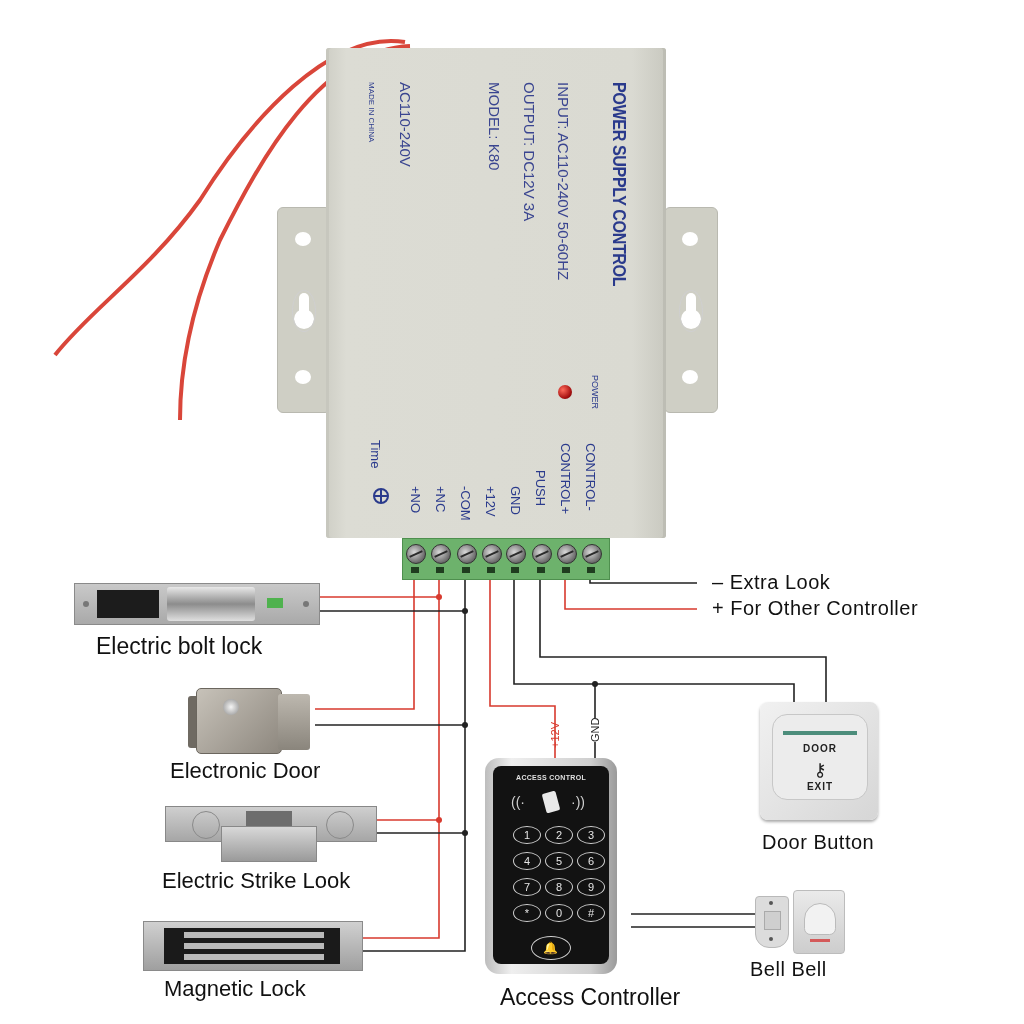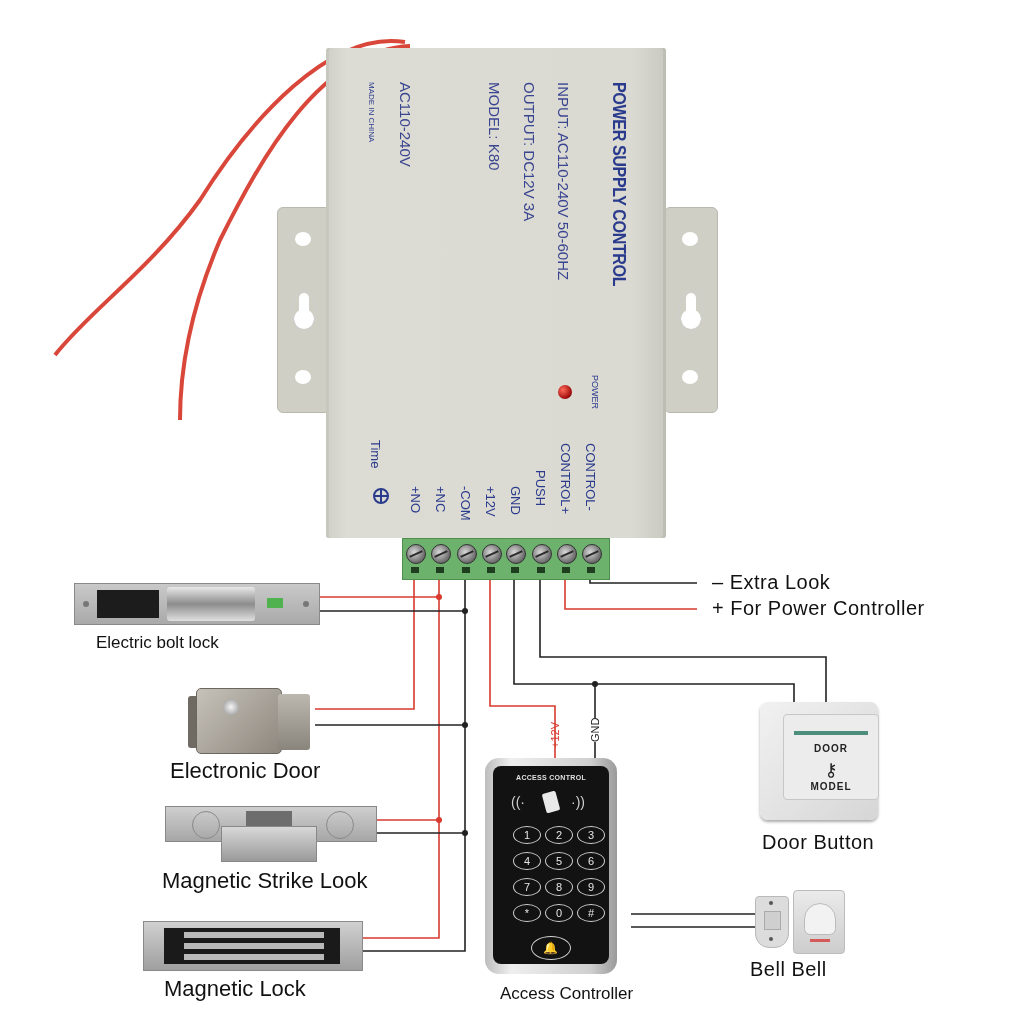--- a/index.html
+++ b/index.html
@@ -12,21 +12,21 @@
   .bracket .key { position:absolute; left:14px; top:82px; width:22px; height:40px; }
   .vtext { position:absolute; transform-origin:left top; transform:rotate(90deg); white-space:nowrap; color:#2a3a8c; }
   .psu-title { font-weight:bold; font-size:19px; letter-spacing:-0.5px; transform:rotate(90deg) scaleX(0.85); transform-origin:left top;}
   .psu-line { font-size:15px; color:#3a4590; }
   .term-label { position:absolute; font-size:13px; color:#2a3a8c; white-space:nowrap; transform-origin:left top; transform:rotate(90deg); }
   .terminal-block { position:absolute; left:402px; top:538px; width:206px; height:40px; background:#6db26c; border:1px solid #4e8f4e; }
   .screw { position:absolute; top:5px; width:18px; height:18px; border-radius:50%; background:radial-gradient(circle at 40% 40%,#d8d8d8,#6a6a6a 70%,#3d3d3d); border:1px solid #333; }
   .screw::after { content:""; position:absolute; left:2px; top:8px; width:14px; height:2px; background:#2b2b2b; transform:rotate(-25deg); }
   .pin { position:absolute; top:28px; width:8px; height:6px; background:#1f3d1f; }
   .led { position:absolute; left:558px; top:385px; width:14px; height:14px; border-radius:50%; background:radial-gradient(circle at 35% 35%,#ff6a5a,#a40f0f 65%,#5b0606); }
-  .label { position:absolute; font-size:17px; color:#111; white-space:nowrap; }
+  .label { position:absolute; font-size:23px; color:#111; white-space:nowrap; }
   .small-label { position:absolute; font-size:20px; color:#111; white-space:nowrap; letter-spacing:0.5px; }
   .wire-tag { position:absolute; font-size:11px; white-space:nowrap; transform-origin:left top; transform:rotate(-90deg); }
   
   .bolt-lock { position:absolute; left:74px; top:583px; width:244px; height:40px; background:linear-gradient(#c9c9c9,#a9a9a9); border:1px solid #8a8a8a; }
   .bolt-lock .plate { position:absolute; left:22px; top:6px; width:62px; height:28px; background:#1c1c1c; }
   .bolt-lock .cyl { position:absolute; left:92px; top:3px; width:88px; height:34px; background:linear-gradient(#e8e8e8,#8c8c8c 50%,#e0e0e0); border-radius:3px; }
   .bolt-lock .conn { position:absolute; left:192px; top:14px; width:16px; height:10px; background:#4fb24e; }
   .screw-dot { position:absolute; width:6px; height:6px; border-radius:50%; background:#777; }
   .e-lock { position:absolute; left:188px; top:688px; width:126px; height:64px; }
   .e-lock .body { position:absolute; left:8px; top:0; width:84px; height:64px; background:linear-gradient(135deg,#c7c2b9,#8d877e); border-radius:5px; border:1px solid #6b665e; }
@@ -42,21 +42,21 @@
   .maglock .core { position:absolute; left:20px; top:6px; width:176px; height:36px; background:#1a1a1a; }
   .maglock .bar { position:absolute; left:20px; width:140px; height:6px; background:#b9b9b9; }
   .keypad { position:absolute; left:485px; top:758px; width:132px; height:216px; background:linear-gradient(90deg,#bdbdbd,#efefef 20%,#cfcfcf 80%,#9a9a9a); border-radius:14px; }
   .keypad .face { position:absolute; left:8px; top:8px; width:116px; height:198px; background:#121212; border-radius:8px; }
   .keypad .brand { position:absolute; left:0; width:116px; top:8px; text-align:center; font-size:7px; font-weight:bold; color:#e0e0e0; letter-spacing:0.3px; }
   .key { position:absolute; width:26px; height:16px; border:1px solid #cfcfcf; border-radius:50%; color:#e6e6e6; font-size:11px; text-align:center; line-height:16px; }
   .card { position:absolute; left:51px; top:26px; width:14px; height:20px; background:#e9e9e9; transform:rotate(-15deg); border-radius:2px; }
   .waves { position:absolute; top:28px; font-size:14px; color:#cfcfcf; }
   .bell-key { position:absolute; left:38px; top:170px; width:38px; height:22px; border:1px solid #cfcfcf; border-radius:50%; color:#e6e6e6; font-size:12px; text-align:center; line-height:22px; }
   .door-btn { position:absolute; left:760px; top:702px; width:118px; height:118px; background:linear-gradient(135deg,#f1f1f1,#d6d6d6); border-radius:8px; box-shadow:0 2px 3px #aaa; }
-  .door-btn .inner { position:absolute; left:23px; top:12px; width:94px; height:84px; background:#ececec; border:1px solid #c7c7c7; border-radius:4px; }
+  .door-btn .inner { position:absolute; left:12px; top:12px; width:94px; height:84px; background:#ececec; border:1px solid #c7c7c7; border-radius:15px; }
   .door-btn .bar { position:absolute; left:10px; top:16px; width:74px; height:4px; background:#4c8d7b; }
   .door-btn .txt { position:absolute; left:0; width:94px; text-align:center; font-size:10px; font-weight:bold; color:#222; letter-spacing:1px; }
   .door-btn .keyicon { position:absolute; left:0; width:94px; text-align:center; font-size:18px; color:#222; top:44px; }
   .bell-push { position:absolute; left:755px; top:896px; width:32px; height:50px; background:#dcdcdc; border-radius:4px 4px 14px 14px; border:1px solid #b9b9b9; }
   .bell-push .sq { position:absolute; left:8px; top:14px; width:15px; height:17px; background:#cfcfcf; border:1px solid #aaa; }
   .chime { position:absolute; left:793px; top:890px; width:50px; height:62px; background:linear-gradient(#eaeaea,#cdcdcd); border-radius:4px; border:1px solid #bcbcbc; }
   .chime .bell { position:absolute; left:10px; top:12px; width:30px; height:30px; background:#f2f2f2; border-radius:50% 50% 20% 20%; border:1px solid #bbb; }
   .chime .mark { position:absolute; left:16px; top:48px; width:20px; height:3px; background:#d45a5a; }
 </style>
 </head>
@@ -158,21 +158,21 @@
     <div class="pin" style="left:33px;"></div>
     <div class="pin" style="left:59px;"></div>
     <div class="pin" style="left:84px;"></div>
   <div class="pin" style="left:108px;"></div>
     <div class="pin" style="left:134px;"></div>
     <div class="pin" style="left:159px;"></div>
     <div class="pin" style="left:184px;"></div>
 </div>
 
 <div class="small-label" style="left:712px;top:571px;">–  Extra Look</div>
-<div class="small-label" style="left:712px;top:597px;">+  For Power Controller</div>
+<div class="small-label" style="left:712px;top:597px;">+  For Other Controller</div>
 
 <div class="bolt-lock">
   <div class="screw-dot" style="left:8px;top:17px;"></div>
   <div class="plate"></div>
   <div class="cyl"></div>
   <div class="conn"></div>
   <div class="screw-dot" style="left:228px;top:17px;"></div>
 </div>
 <div class="label" style="left:96px;top:633px;">Electric bolt lock</div>
 
@@ -186,21 +186,21 @@
 <div class="label" style="left:170px;top:758px;font-size:22px;">Electronic Door</div>
 
 <div class="strike">
   <div class="plate">
     <div class="logo" style="left:26px;"></div>
     <div class="slot"></div>
     <div class="logo" style="left:160px;"></div>
   </div>
   <div class="box"></div>
 </div>
-<div class="label" style="left:162px;top:868px;font-size:22px;">Magnetic Strike Look</div>
+<div class="label" style="left:162px;top:868px;font-size:22px;">Electric Strike Look</div>
 
 <div class="maglock">
   <div class="core">
     <div class="bar" style="top:4px;"></div>
     <div class="bar" style="top:15px;"></div>
     <div class="bar" style="top:26px;"></div>
   </div>
 </div>
 <div class="label" style="left:164px;top:976px;font-size:22px;">Magnetic Lock</div>
 
@@ -228,21 +228,21 @@
     <div class="bell-key">🔔</div>
   </div>
 </div>
 <div class="label" style="left:500px;top:984px;">Access Controller</div>
 
 <div class="door-btn">
   <div class="inner">
     <div class="bar"></div>
     <div class="txt" style="top:28px;">DOOR</div>
     <div class="keyicon">⚷</div>
-    <div class="txt" style="top:66px;">MODEL</div>
+    <div class="txt" style="top:66px;">EXIT</div>
   </div>
 </div>
 <div class="small-label" style="left:762px;top:831px;">Door Button</div>
 
 <div class="bell-push">
   <div class="screw-dot" style="left:13px;top:4px;width:4px;height:4px;background:#555;"></div>
   <div class="sq"></div>
   <div class="screw-dot" style="left:13px;top:40px;width:4px;height:4px;background:#555;"></div>
 </div>
 <div class="chime">

